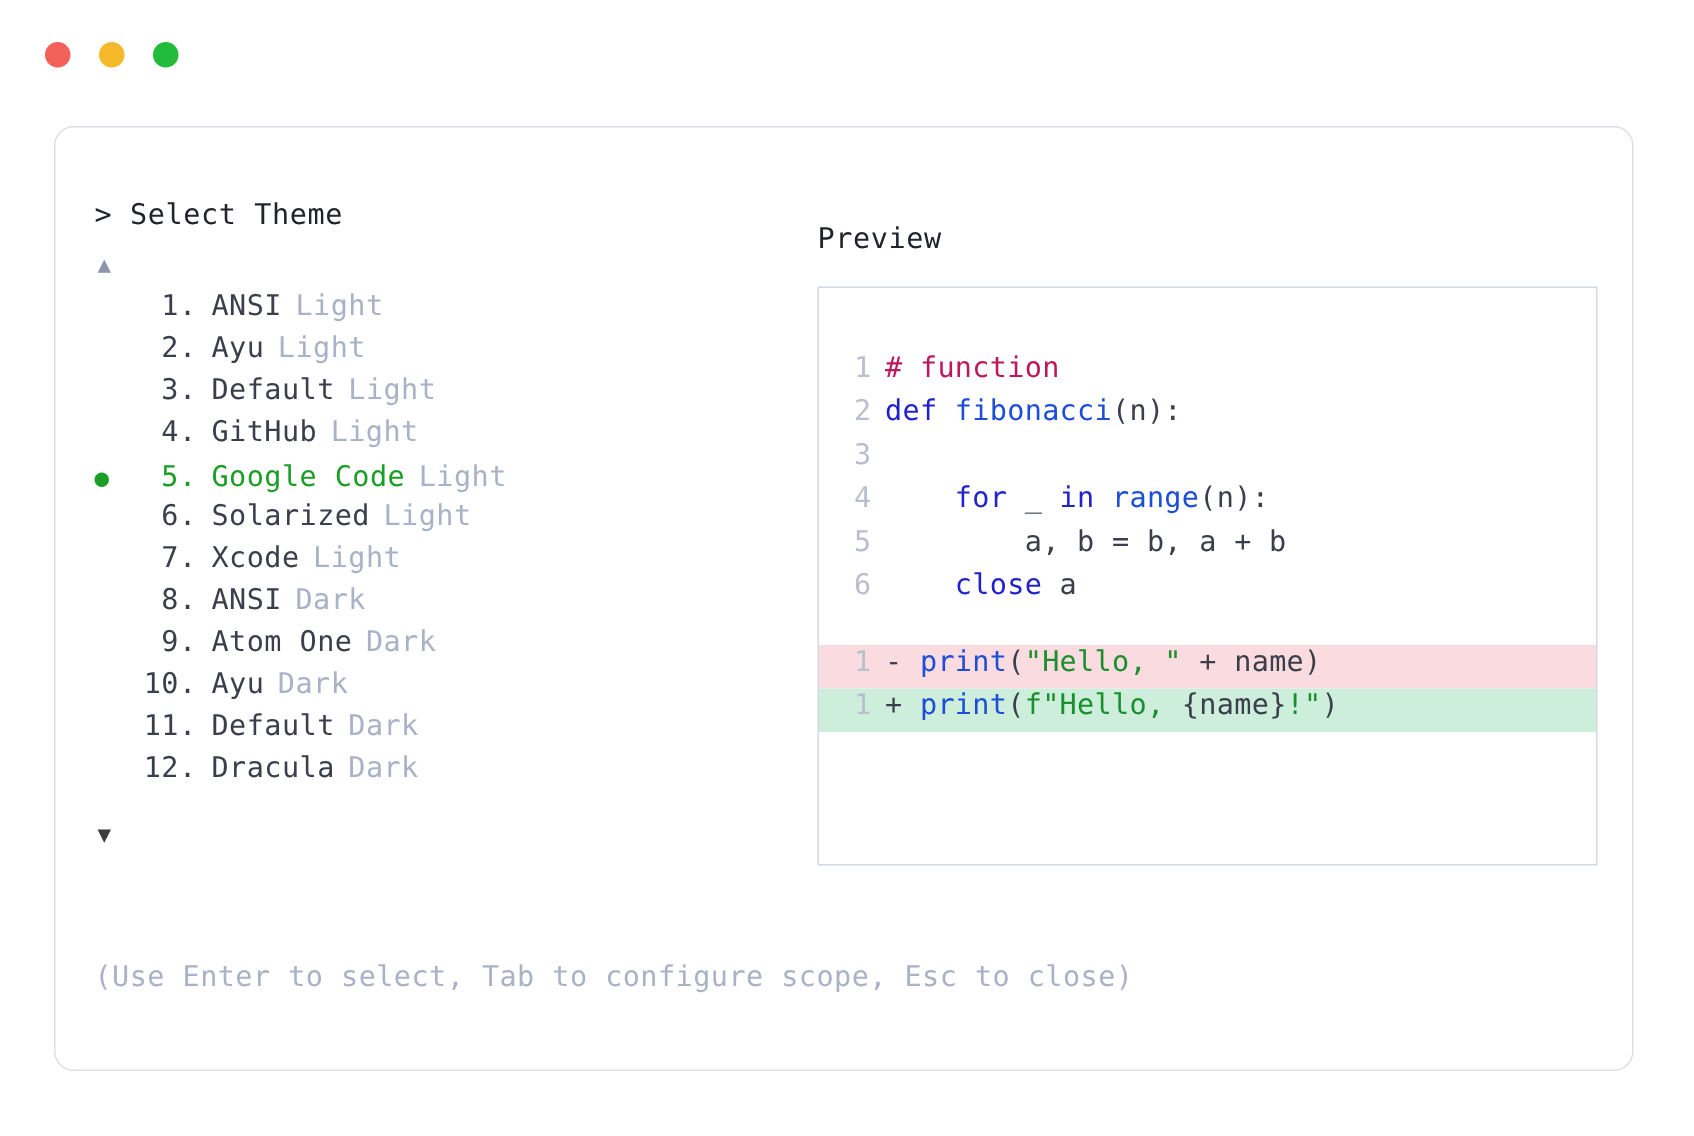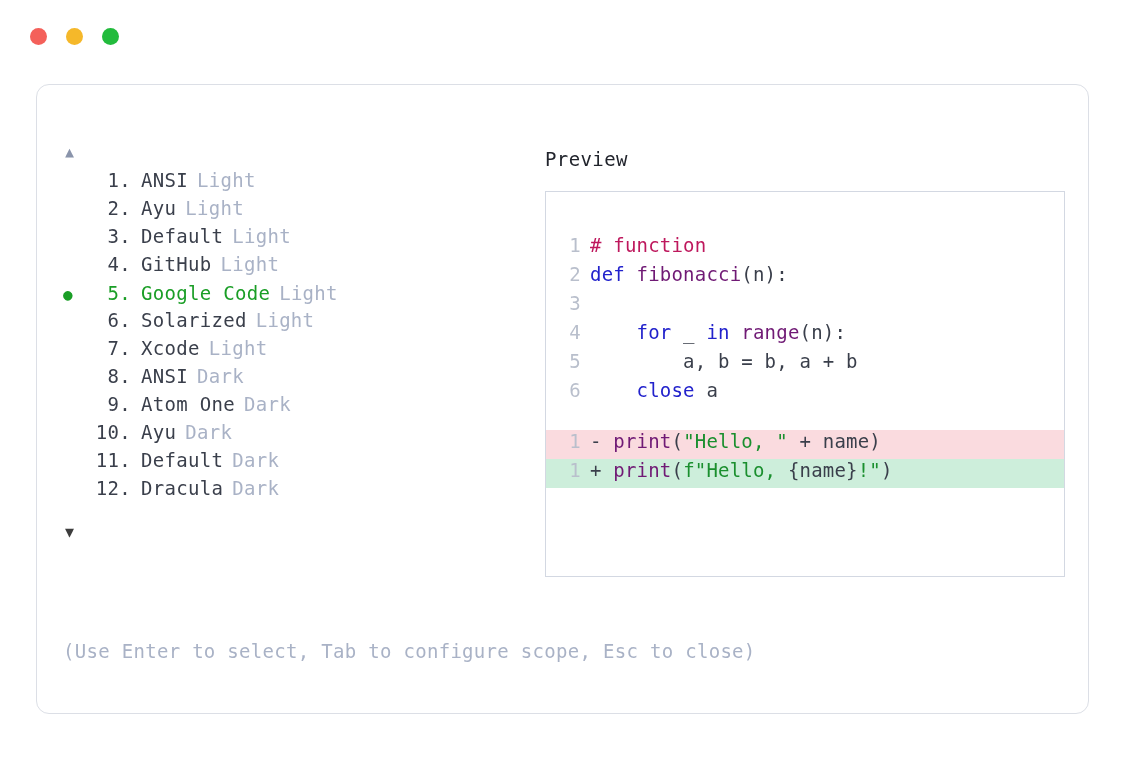--- a/index.html
+++ b/index.html
@@ -174,41 +174,42 @@
   .blank-line { height: 22px; }
 
   .code-line.diff-del { background: #fadbdf; }
   .code-line.diff-add { background: #cdeedb; }
   .code-line.diff-del .ln,
   .code-line.diff-add .ln { color: #b9bfcc; background: transparent; }
 
   
   .t-comment { color: #be185d; }
   .t-kw      { color: #2222cc; }
-  .t-fn      { color: #701a75; }
+  .t-fn      { color: #1d4ed8; }
   .t-num     { color: #2a8a8a; }
   .t-str     { color: #1a8f2e; }
   .t-plain   { color: #3a3f4b; }
   .t-punct   { color: #3a3f4b; }
   .t-marker  { color: #3a3f4b; }
 </style>
 </head>
 <body>
 
 <div class="titlebar">
   <span class="dot red"></span>
   <span class="dot yellow"></span>
   <span class="dot green"></span>
 </div>
 
 <div class="card">
   <div class="card-inner">
 
     <div class="left-col">
 
+      <div class="prompt-line">&gt; Select Theme</div>
 
       <div class="scroll-arrow up">▲</div>
 
       <ul class="theme-list" id="theme-list">
           <li class="theme-row"><span class="bullet-cell"></span><span class="num-cell">1.</span><span class="name-cell">ANSI</span><span class="variant-cell">Light</span></li>
           <li class="theme-row"><span class="bullet-cell"></span><span class="num-cell">2.</span><span class="name-cell">Ayu</span><span class="variant-cell">Light</span></li>
           <li class="theme-row"><span class="bullet-cell"></span><span class="num-cell">3.</span><span class="name-cell">Default</span><span class="variant-cell">Light</span></li>
           <li class="theme-row"><span class="bullet-cell"></span><span class="num-cell">4.</span><span class="name-cell">GitHub</span><span class="variant-cell">Light</span></li>
           <li class="theme-row selected"><span class="bullet-cell">●</span><span class="num-cell">5.</span><span class="name-cell">Google Code</span><span class="variant-cell">Light</span></li>
           <li class="theme-row"><span class="bullet-cell"></span><span class="num-cell">6.</span><span class="name-cell">Solarized</span><span class="variant-cell">Light</span></li>

